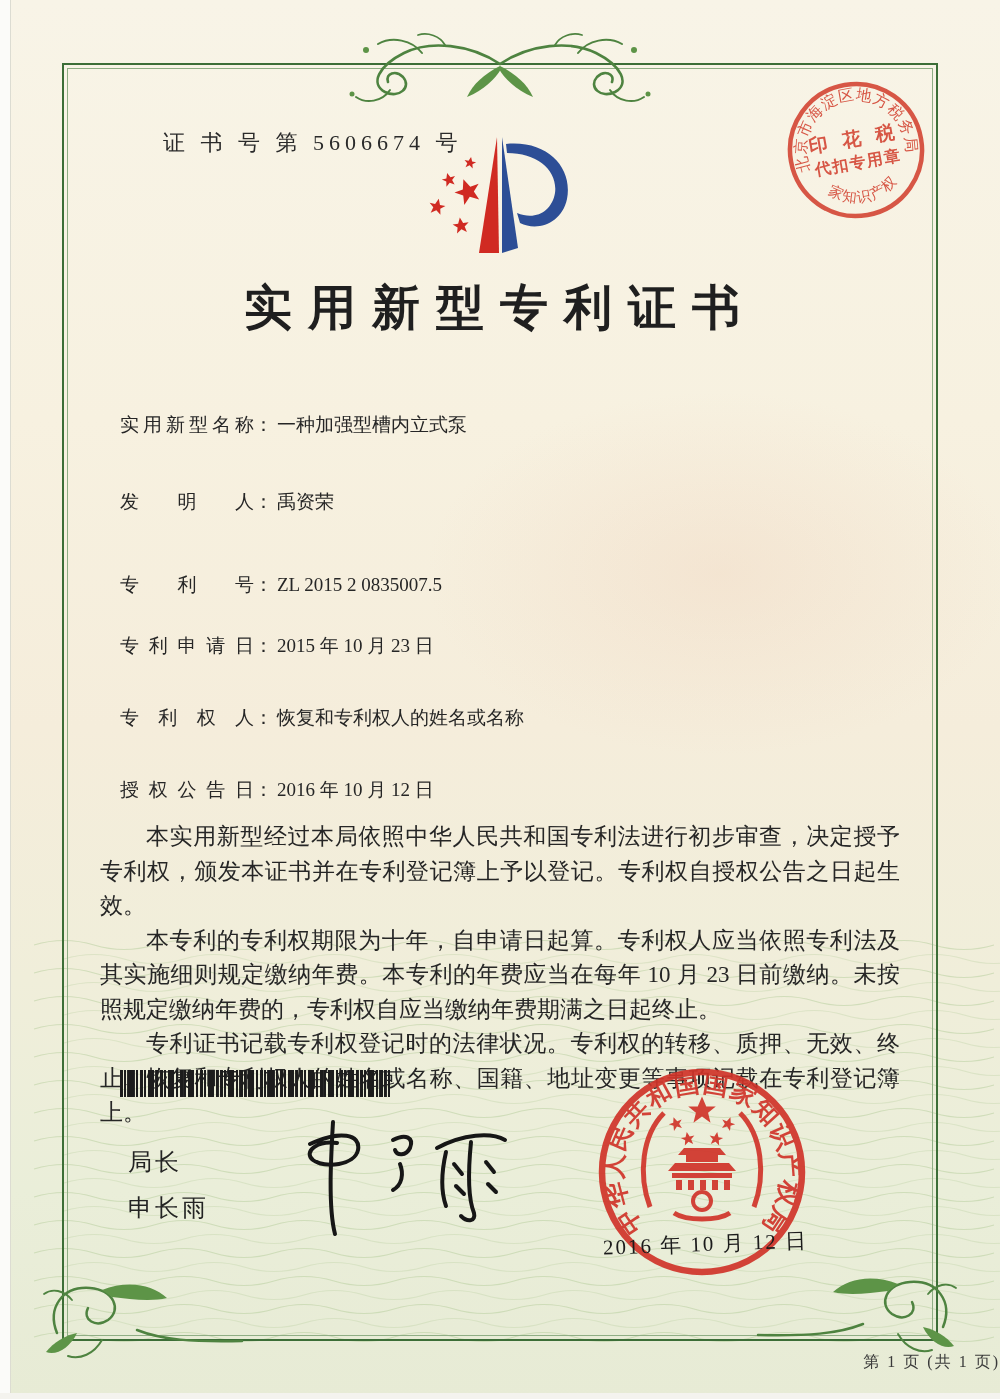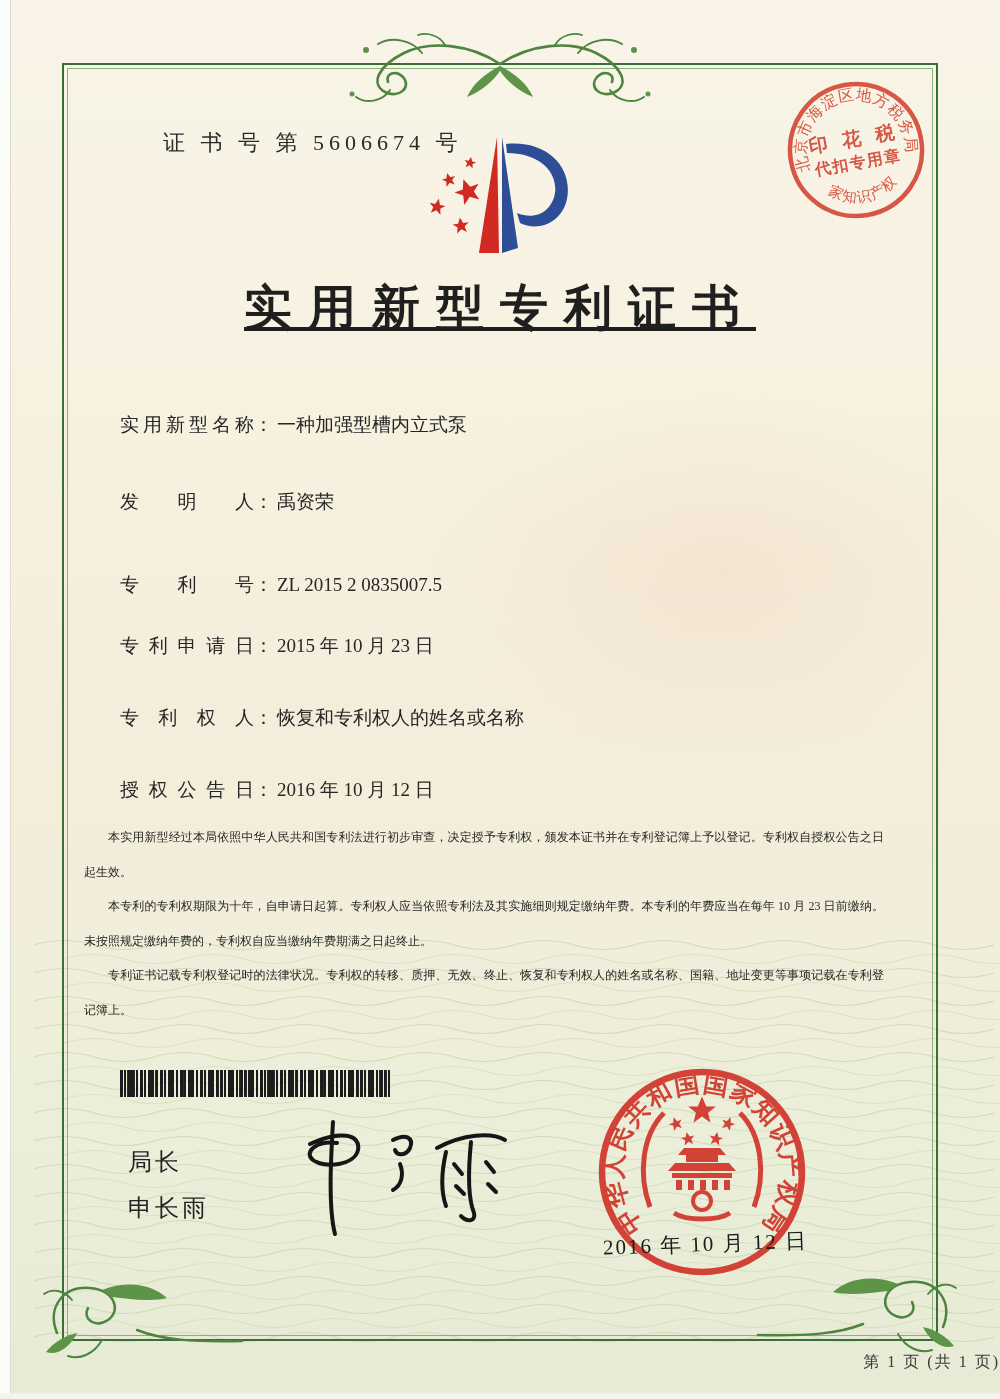--- a/index.html
+++ b/index.html
@@ -7,25 +7,25 @@
     background:linear-gradient(180deg,#f8f4e7 0%,#f7f1e0 30%,#f5eddb 52%,#f0eeda 70%,#eaeed9 85%,#e7ebd5 100%);
     font-family:"Liberation Serif","DejaVu Serif",serif;color:#222;}
   .scan-edge-l{position:absolute;left:0;top:0;width:10px;height:100%;background:#fbfbf9;border-right:1px solid #dcdcd2;}
   .scan-edge-b{position:absolute;left:0;bottom:0;width:100%;height:6px;background:#f4f3ee;}
   .pink-wash{position:absolute;left:0;top:0;width:100%;height:100%;pointer-events:none;
     background:radial-gradient(ellipse 420px 260px at 72% 41%,rgba(238,205,182,.30),rgba(238,205,182,0) 70%);}
   .frame{position:absolute;left:62px;top:63px;right:62px;bottom:58px;border:2px solid #3c6e37;}
   .frame-inner{position:absolute;left:3px;top:3px;right:3px;bottom:3px;border:1px solid #8fae84;}
   .abs{position:absolute;}
   .cert-no{left:130px;top:128px;font-size:22px;letter-spacing:5px;color:#2a2a2a;margin-left:33px;}
-  .title{left:0;top:276px;width:100%;text-align:center;font-size:48px;font-weight:600;letter-spacing:16px;color:#1f1f1f;text-decoration:underline;}
+  .title{left:0;top:276px;width:100%;text-align:center;font-size:48px;font-weight:600;letter-spacing:16px;color:#1f1f1f;}
   .row{left:120px;width:780px;font-size:19px;color:#262626;white-space:nowrap;}
   .lbl{display:inline-block;width:134px;text-align:justify;text-align-last:justify;}
   .colon{display:inline-block;margin-right:4px;}
-  .paras{left:84px;top:820px;width:800px;font-size:12px;line-height:34.5px;color:#262626;text-align:justify;}
+  .paras{left:100px;top:820px;width:800px;font-size:23px;line-height:34.5px;color:#262626;text-align:justify;}
   .paras p{margin:0;text-indent:2em;}
   .barcode{left:120px;top:1070px;width:270px;height:27px;
     background:
       repeating-linear-gradient(90deg,#1c1c1c 0 2px,rgba(0,0,0,0) 2px 4px),
       repeating-linear-gradient(90deg,#1c1c1c 0 3px,rgba(0,0,0,0) 3px 10px),
       repeating-linear-gradient(90deg,#2a2a2a 0 1px,rgba(0,0,0,0) 1px 7px);}
   .sig-label{left:128px;font-size:24px;font-family:"Liberation Sans","DejaVu Sans",sans-serif;color:#232323;letter-spacing:3px;}
   .footer{left:0;top:1352px;width:100%;text-align:right;font-size:16px;color:#3a3a3a;letter-spacing:2px;}
   .seal-date{left:588px;top:1230px;width:235px;text-align:center;font-size:21px;letter-spacing:2px;color:#1b1b1b;transform:rotate(-2deg);z-index:9;}
   svg{overflow:visible;}

